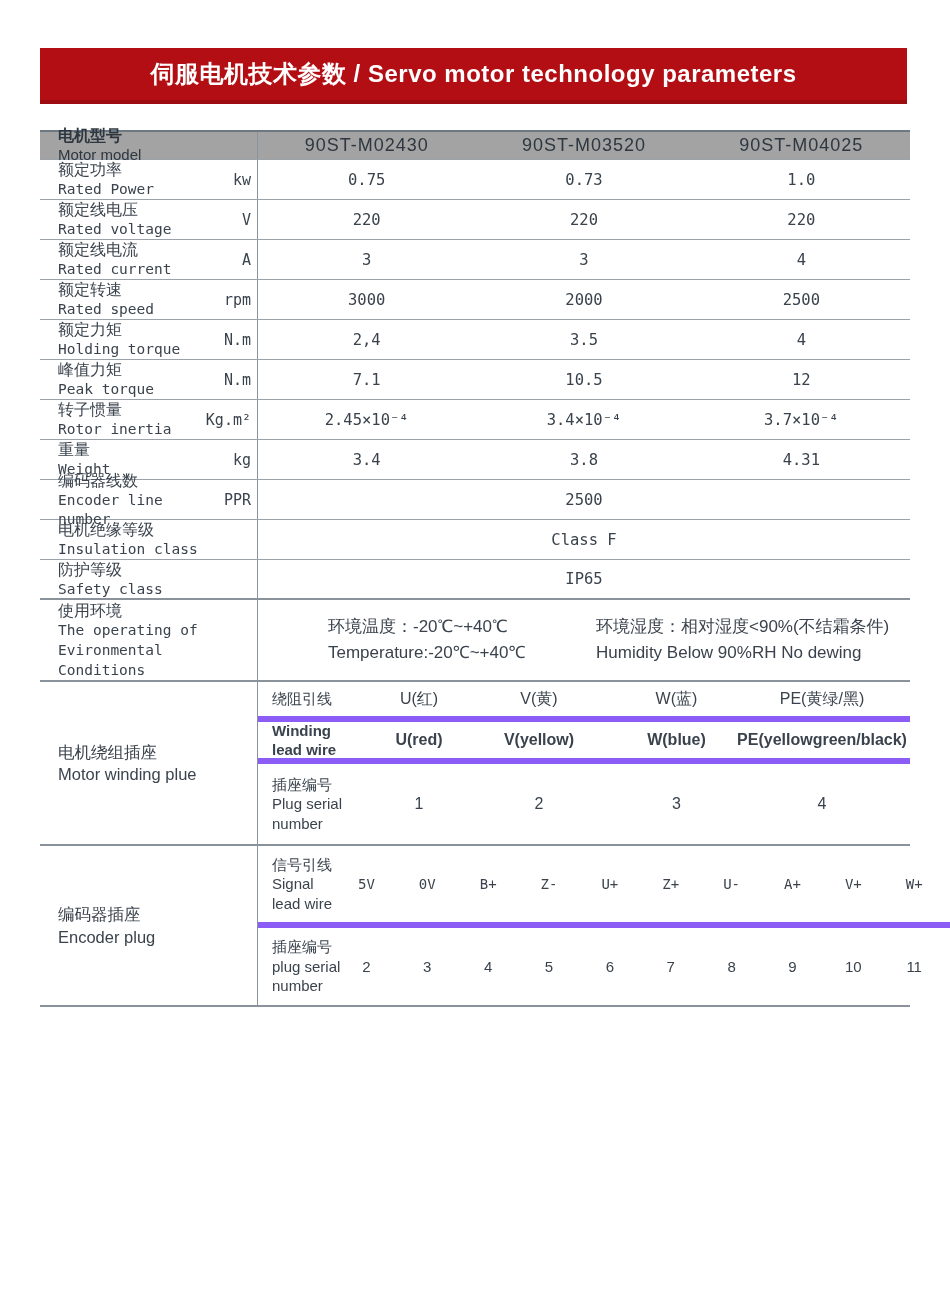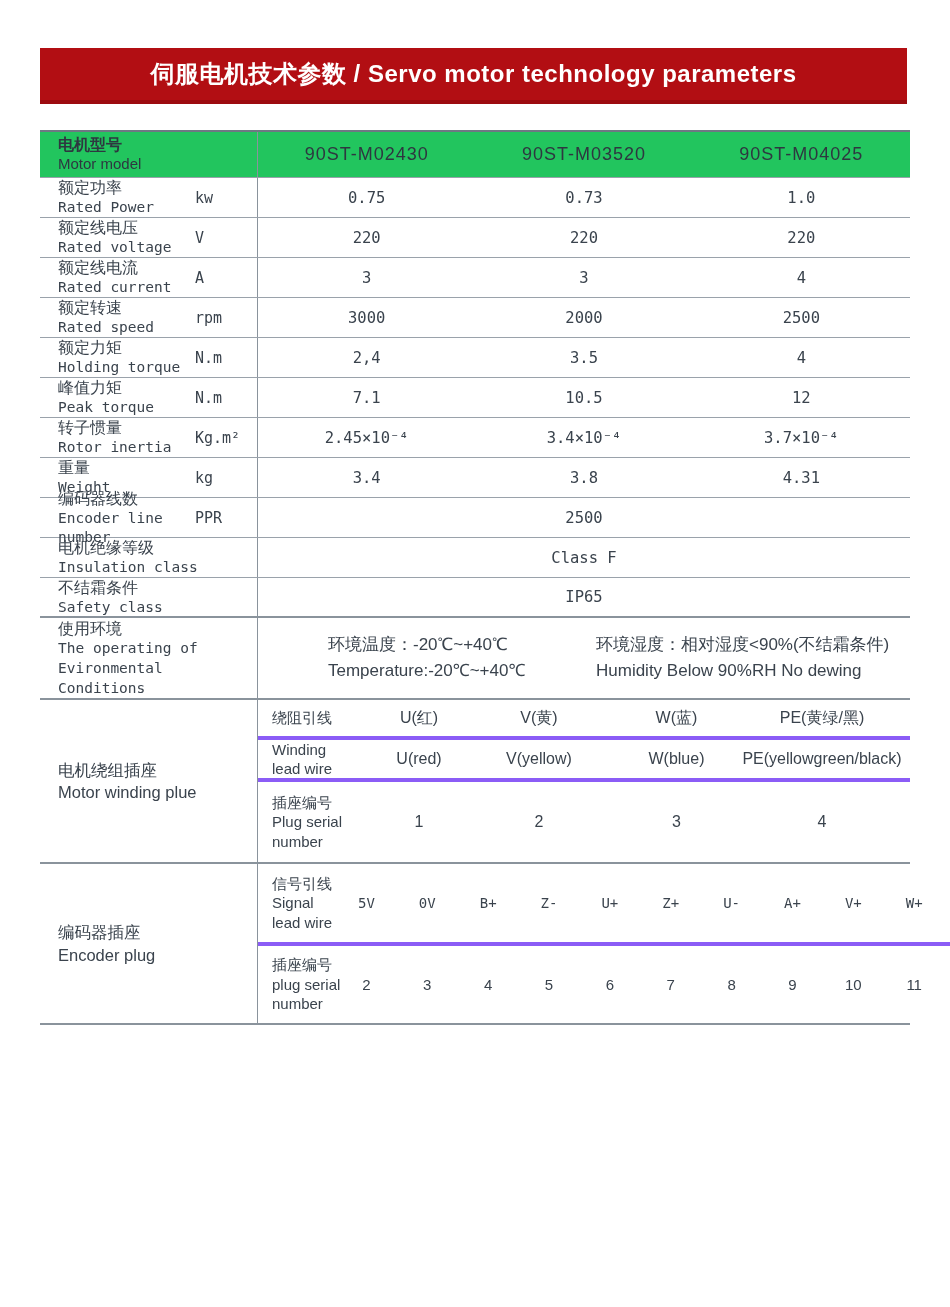--- a/index.html
+++ b/index.html
@@ -47,36 +47,36 @@
   .label-cell {
     width:218px; flex:0 0 218px;
     border-right:1px solid #8a939c;
     display:flex; align-items:center;
     position:relative;
   }
   .label-text { padding-left:18px; line-height:1.25; flex:1 1 auto; }
   .label-zh { font-size:16px; }
   .label-en { font-size:14.5px; }
   .unit-box {
-    flex:0 0 62px; text-align:left; font-size:15px;
+    flex:0 0 62px; text-align:right; font-size:15px;
     padding-right:6px;
   }
 
   .values { flex:1 1 auto; display:flex; }
   .value-cell {
     flex:1 1 0; display:flex; align-items:center; justify-content:center;
     font-size:15.5px;
   }
   .span-cell {
     flex:1 1 auto; display:flex; align-items:center; justify-content:center;
     font-size:15.5px;
   }
 
   
-  .head-row { background:#22c55e; height:46px;justify-content:center; }
+  .head-row { background:#a3a3a3; height:28px;justify-content:center; }
   .head-row .label-zh { font-weight:bold; font-size:16px; color:#2e3740; }
   .head-row .label-en { font-size:15px; color:#2e3740; }
   .model-cell {
     flex:1 1 0; display:flex; align-items:center; justify-content:center;
     font-size:18px; letter-spacing:1px; color:#2e3740;
   }
 
   .row-h { height:40px; }
 
   
@@ -88,40 +88,40 @@
   .env-block.humid { margin-left:24px; }
 
   
   .section-label {
     width:218px; flex:0 0 218px;
     border-right:1px solid #8a939c;
     display:flex; flex-direction:column; justify-content:center;
     padding-left:18px; line-height:1.35; font-size:16.5px;
   }
   .sub-rows { flex:1 1 auto; display:flex; flex-direction:column; }
-  .sub-row { display:flex; align-items:center; border-bottom:4px solid #8b5cf6; }
+  .sub-row { display:flex; align-items:center; border-bottom:6px solid #8b5cf6; }
   .sub-row:last-child { border-bottom:none; }
   .sub-label {
     padding-left:14px; line-height:1.3; font-size:15px;
   }
   .wind-cols { display:flex; flex:1 1 auto; }
   .wind-label { flex:0 0 121px; }
   .wc { text-align:center; font-size:16px; }
   .wc1 { flex:0 0 80px; }
   .wc2 { flex:0 0 160px; }
   .wc3 { flex:0 0 115px; }
   .wc4 { flex:1 1 auto; }
 
   .enc-label { flex:0 0 100px; }
   .pin-strip { flex:1 1 auto; display:flex;gap:44px; }
   .pin { flex:1 1 0; text-align:center; font-size:14px; }
   .pin-num { font-size:15px; }
 
   .w-r1 { height:40px; }
-  .w-r2 { height:42px; }
+  .w-r2 { height:42px;font-weight:bold; }
   .w-r3 { height:80px; }
   .e-r1 { height:82px; }
   .e-r2 { height:77px; }
 </style>
 </head>
 <body>
 
 <div class="page">
 
   <div class="banner">
@@ -282,21 +282,21 @@
           <div class="label-zh">电机绝缘等级</div>
           <div class="label-en mono">Insulation class</div>
         </div>
       </div>
       <div class="span-cell mono">Class F</div>
     </div>
 
     <div class="t-row row-h thick">
       <div class="label-cell">
         <div class="label-text">
-          <div class="label-zh">不结霜条件</div>
+          <div class="label-zh">防护等级</div>
           <div class="label-en mono">Safety class</div>
         </div>
       </div>
       <div class="span-cell mono">IP65</div>
     </div>
 
     <div class="t-row env-row thick">
       <div class="label-cell">
         <div class="label-text">
           <div class="label-zh">使用环境</div>

